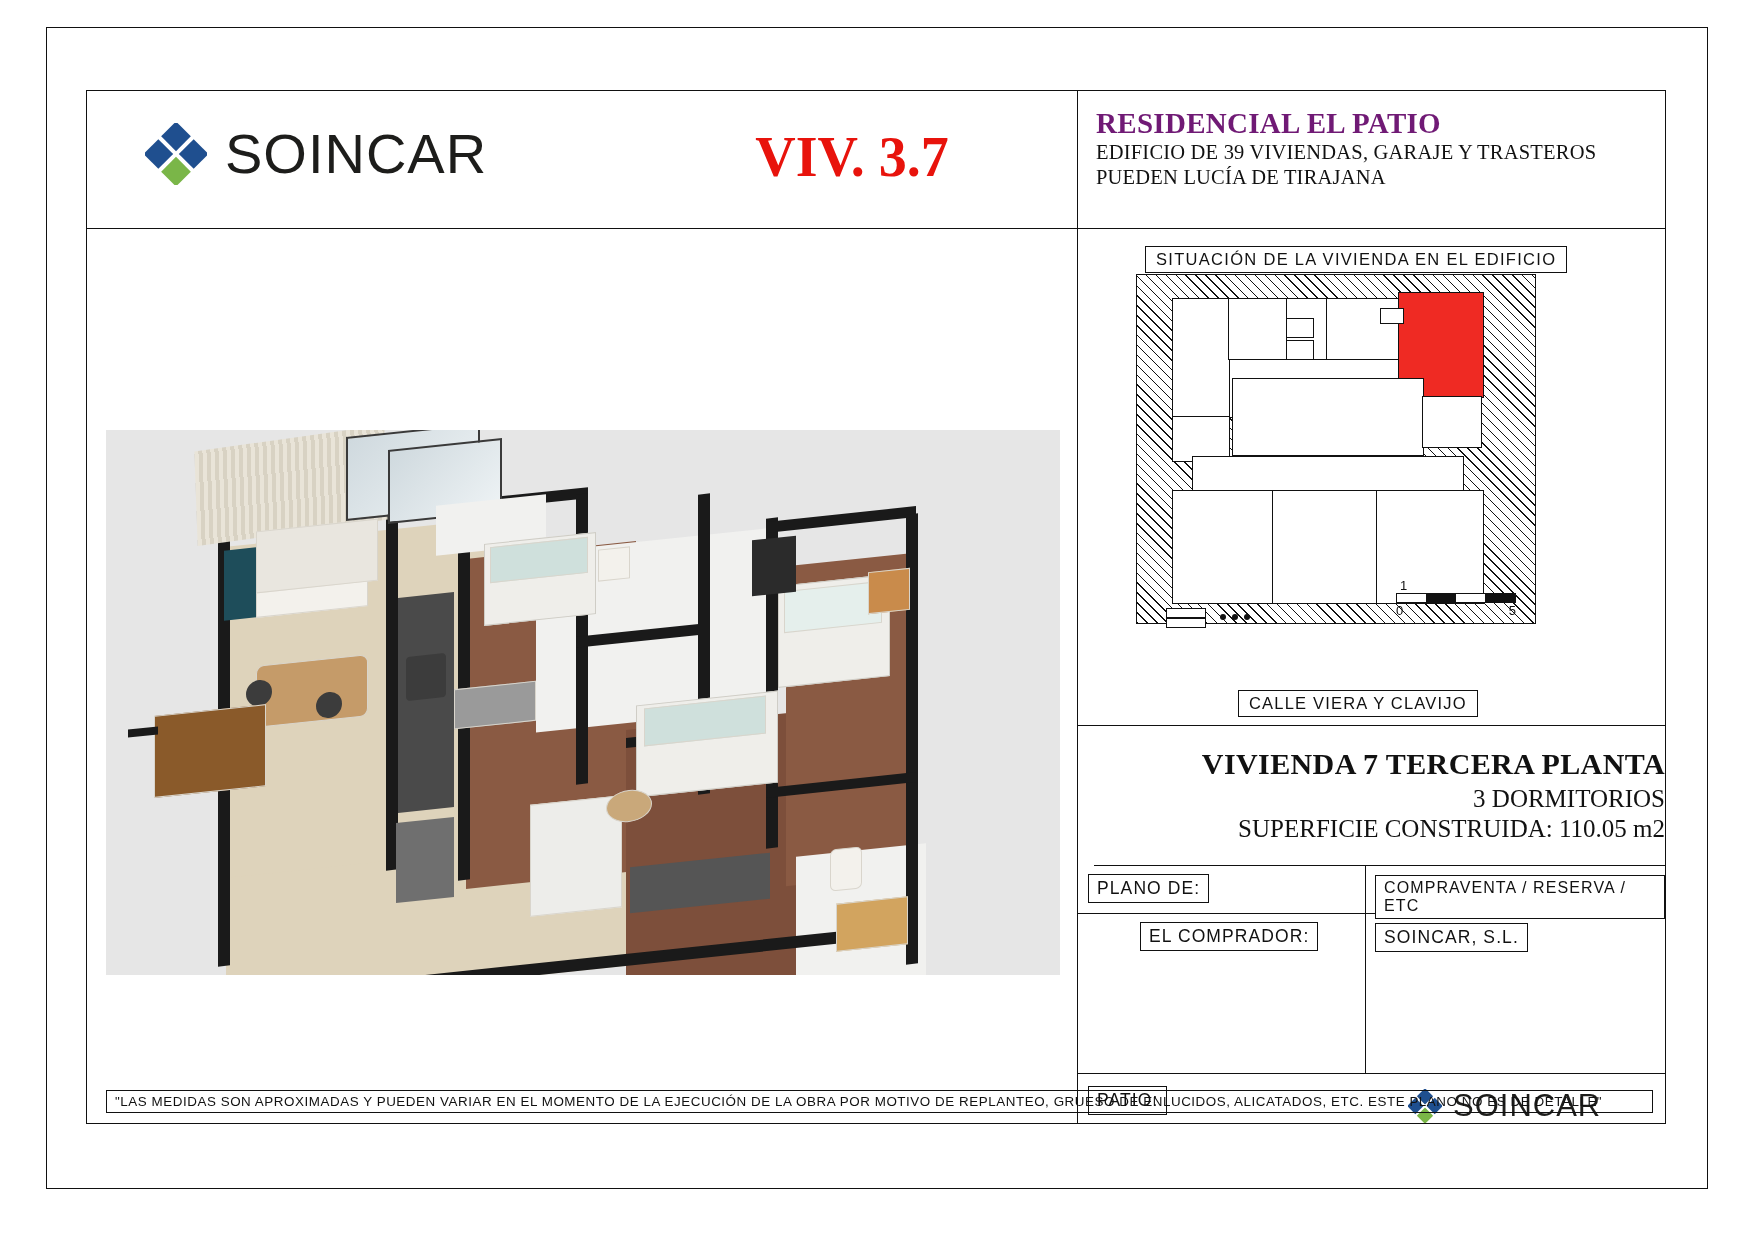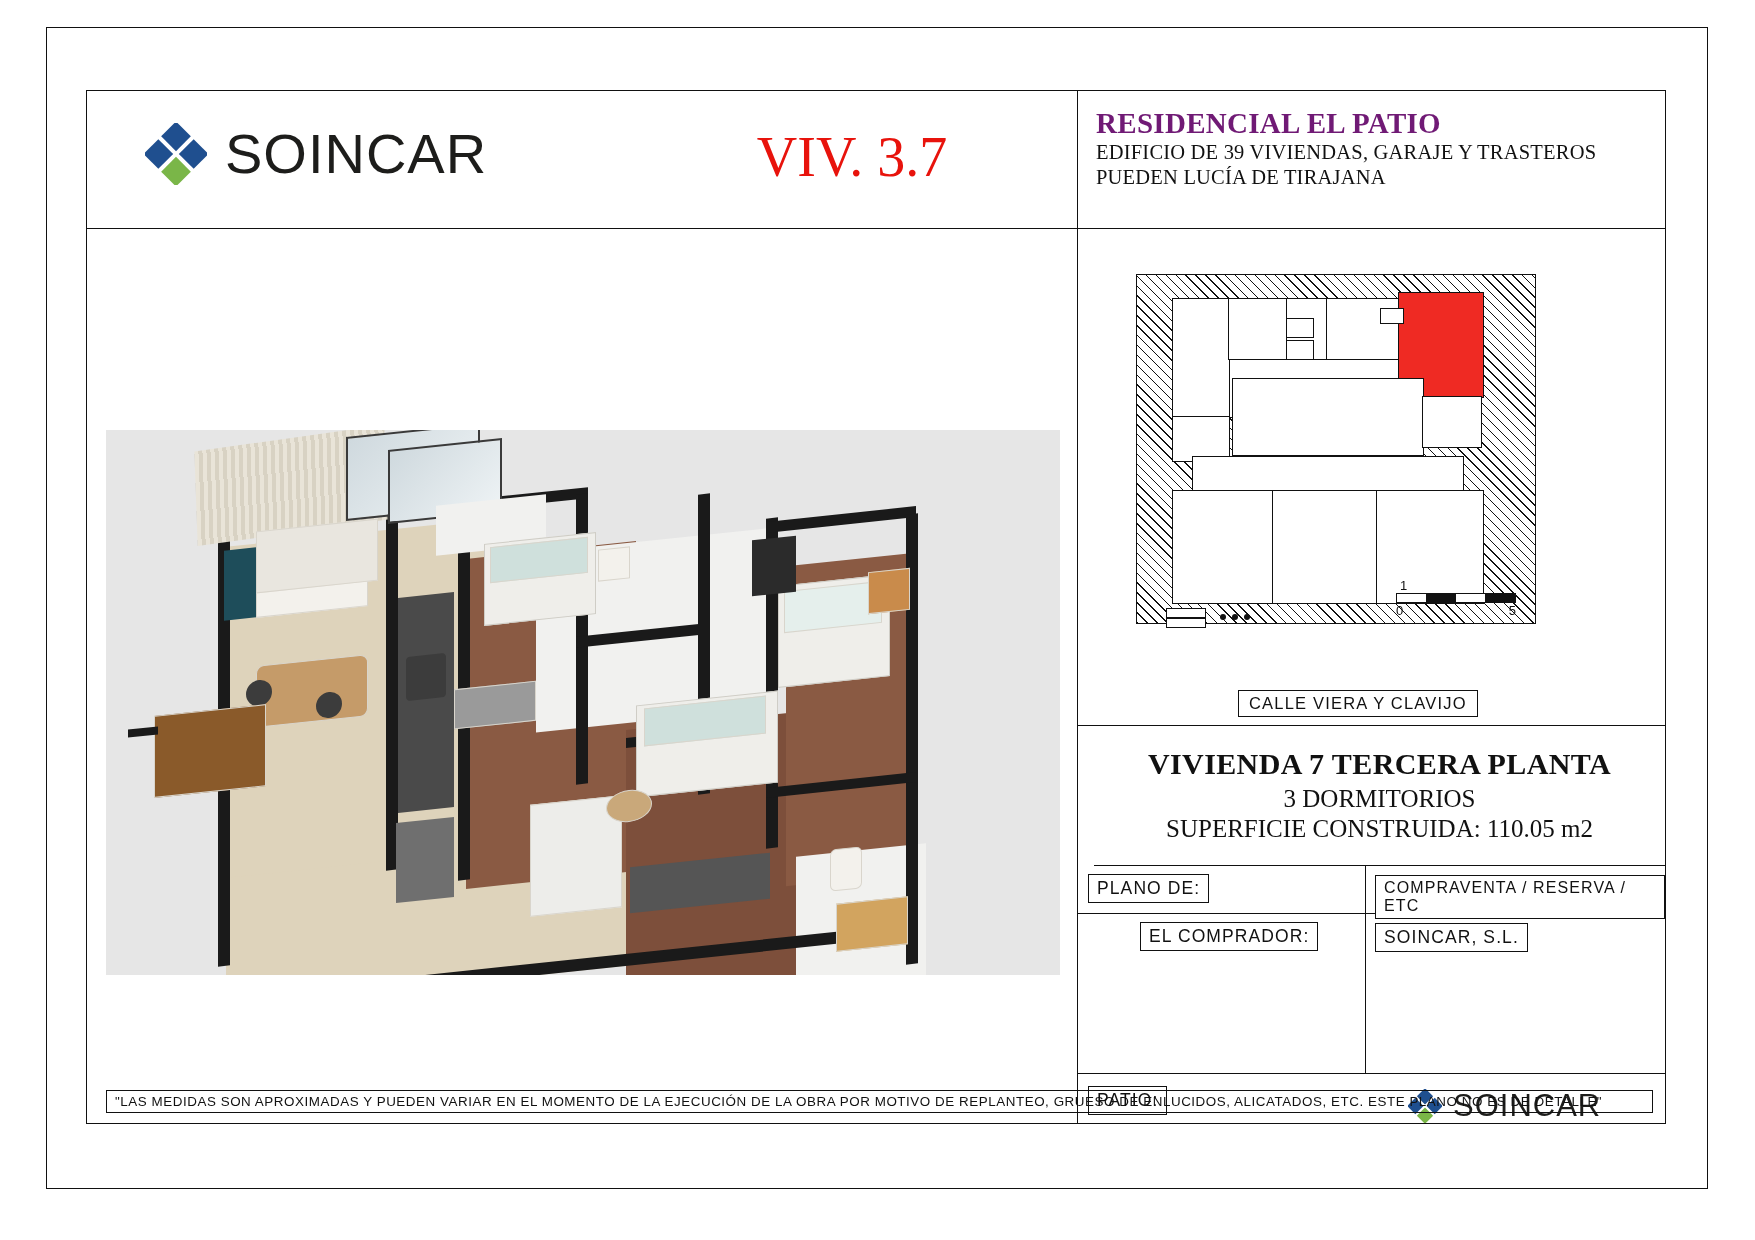--- a/index.html
+++ b/index.html
@@ -9,21 +9,21 @@
   
   .outer-frame{position:absolute;left:46px;top:27px;width:1660px;height:1160px;border:1px solid #111;}
   .inner-frame{position:absolute;left:86px;top:90px;width:1580px;height:1034px;border:1.6px solid #111;box-sizing:border-box;}
 
   
   .header{position:absolute;left:0;top:0;width:100%;height:138px;box-sizing:border-box;border-bottom:1.6px solid #111;}
   .header-left{position:absolute;left:0;top:0;width:991px;height:100%;box-sizing:border-box;border-right:1.6px solid #111;}
   .logo-wrap{position:absolute;left:58px;top:30px;display:flex;align-items:center;gap:18px;}
   .logo-mark{width:62px;height:62px;position:relative;}
   .logo-text{font-family:"Liberation Sans",sans-serif;font-size:56px;letter-spacing:1px;color:#1d1d1b;font-weight:400;}
-  .viv-title{position:absolute;left:600px;top:34px;width:330px;text-align:center;font-size:56px;font-weight:normal;color:#e8130c;font-family:"Liberation Serif",serif;}
+  .viv-title{position:absolute;left:600px;top:34px;width:330px;text-align:center;font-size:56px;font-weight:bold;color:#e8130c;font-family:"Liberation Serif",serif;}
 
   .header-right{position:absolute;left:991px;top:0;right:0;height:100%;padding:16px 0 0 18px;box-sizing:border-box;}
   .res-title{font-size:29px;color:#701a75;font-weight:bold;letter-spacing:.3px;}
   .res-line{font-size:20.5px;color:#111;line-height:1.22;letter-spacing:.2px;}
 
   
   .body-left{position:absolute;left:0;top:138px;width:991px;bottom:0;box-sizing:border-box;border-right:1.6px solid #111;}
   .body-right{position:absolute;left:991px;top:138px;right:0;bottom:0;box-sizing:border-box;}
 
   
@@ -50,21 +50,21 @@
   .sit-drawing{position:absolute;left:58px;top:45px;width:400px;height:350px;}
   .hatch{position:absolute;inset:0;background:repeating-linear-gradient(45deg,#111 0 1px,transparent 1px 7px);border:1.4px solid #111;}
   .sit-white{position:absolute;background:#fff;border:1.2px solid #111;}
   .sit-red{position:absolute;background:#ef2a23;border:1.4px solid #111;}
   .sit-line{position:absolute;background:#111;}
   .scale-wrap{position:absolute;right:20px;bottom:6px;width:120px;font-family:"Liberation Sans",sans-serif;font-size:13px;}
   .scale-bar{position:relative;height:8px;border:1px solid #111;background:linear-gradient(90deg,#fff 0 25%,#111 25% 50%,#fff 50% 75%,#111 75% 100%);}
   .street-label{position:absolute;left:160px;bottom:8px;border:1.3px solid #111;padding:3px 10px;font-family:"Liberation Sans",sans-serif;font-size:16.5px;letter-spacing:1.2px;background:#fff;}
 
   
-  .viv-block{position:absolute;left:16px;top:497px;right:0;height:140px;box-sizing:border-box;border-bottom:1.6px solid #111;text-align:center;padding-top:21px;}
+  .viv-block{position:absolute;left:16px;top:497px;right:0;height:140px;box-sizing:border-box;border-bottom:1.6px solid #111;text-align:right;padding-top:21px;}
   .viv-main{font-size:30px;font-weight:bold;letter-spacing:.4px;}
   .viv-sub{font-size:25px;margin-top:4px;}
   .viv-sub2{font-size:25px;margin-top:2px;}
 
   
   .sig{position:absolute;left:0;top:637px;right:0;bottom:0;}
   .sig-col-div{position:absolute;left:287px;top:0;bottom:49px;width:0;border-left:1.6px solid #111;}
   .cellbox{position:absolute;border:1.3px solid #111;background:#fff;font-family:"Liberation Sans",sans-serif;letter-spacing:1.1px;padding:3px 8px;font-size:17.5px;}
   .row-div{position:absolute;left:0;right:0;border-top:1.6px solid #111;}
   .sig-logo{position:absolute;left:330px;top:222px;display:flex;align-items:center;gap:11px;}
@@ -167,20 +167,21 @@
         <div class="rnd furn" style="left:730px;top:470px;width:70px;height:46px;transform:skewY(-6deg);background:#d2a45f;"></div>
         <div class="rnd furn" style="left:424px;top:370px;width:90px;height:110px;transform:skewY(-6deg);background:#ededea;"></div>
 
         <div class="rnd furn" style="left:500px;top:360px;width:44px;height:30px;transform:skewY(-6deg);border-radius:50%;background:#c9a87a;"></div>
       </div>
     </div>
 
     <div class="body-right">
 
       <div class="sit-panel">
+        <div class="sit-label">SITUACIÓN  DE  LA  VIVIENDA  EN  EL  EDIFICIO</div>
 
         <div class="sit-drawing">
           <div class="hatch"></div>
 
           <div class="sit-white" style="left:36px;top:24px;width:290px;height:118px;"></div>
           <div class="sit-white" style="left:36px;top:24px;width:56px;height:118px;"></div>
           <div class="sit-white" style="left:92px;top:24px;width:58px;height:60px;"></div>
           <div class="sit-white" style="left:150px;top:24px;width:40px;height:60px;"></div>
           <div class="sit-white" style="left:150px;top:44px;width:26px;height:18px;"></div>
           <div class="sit-white" style="left:150px;top:66px;width:26px;height:18px;"></div>

